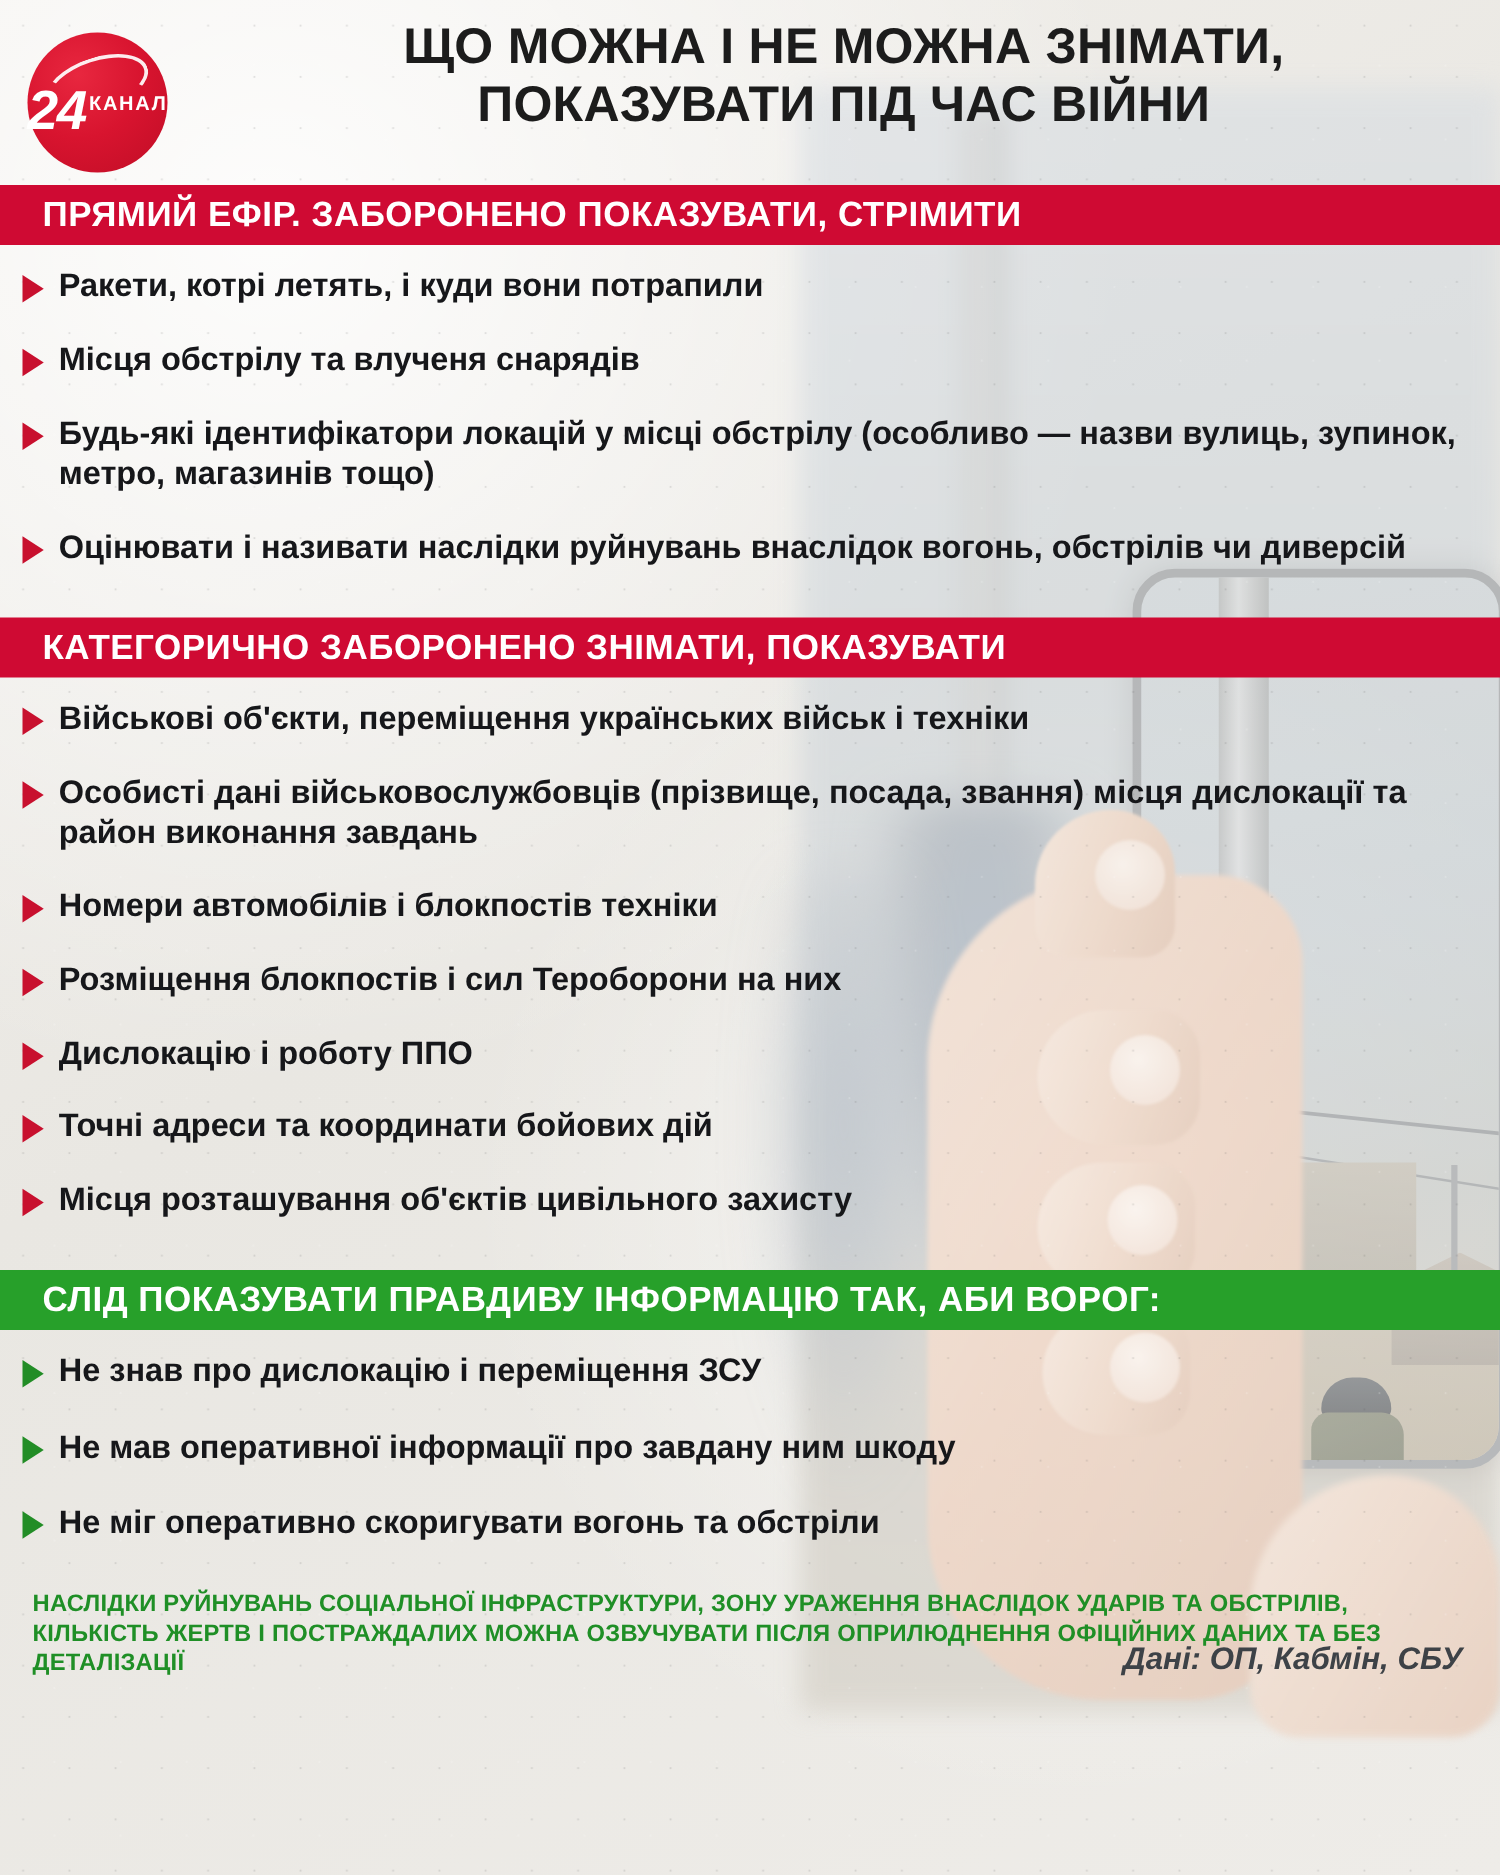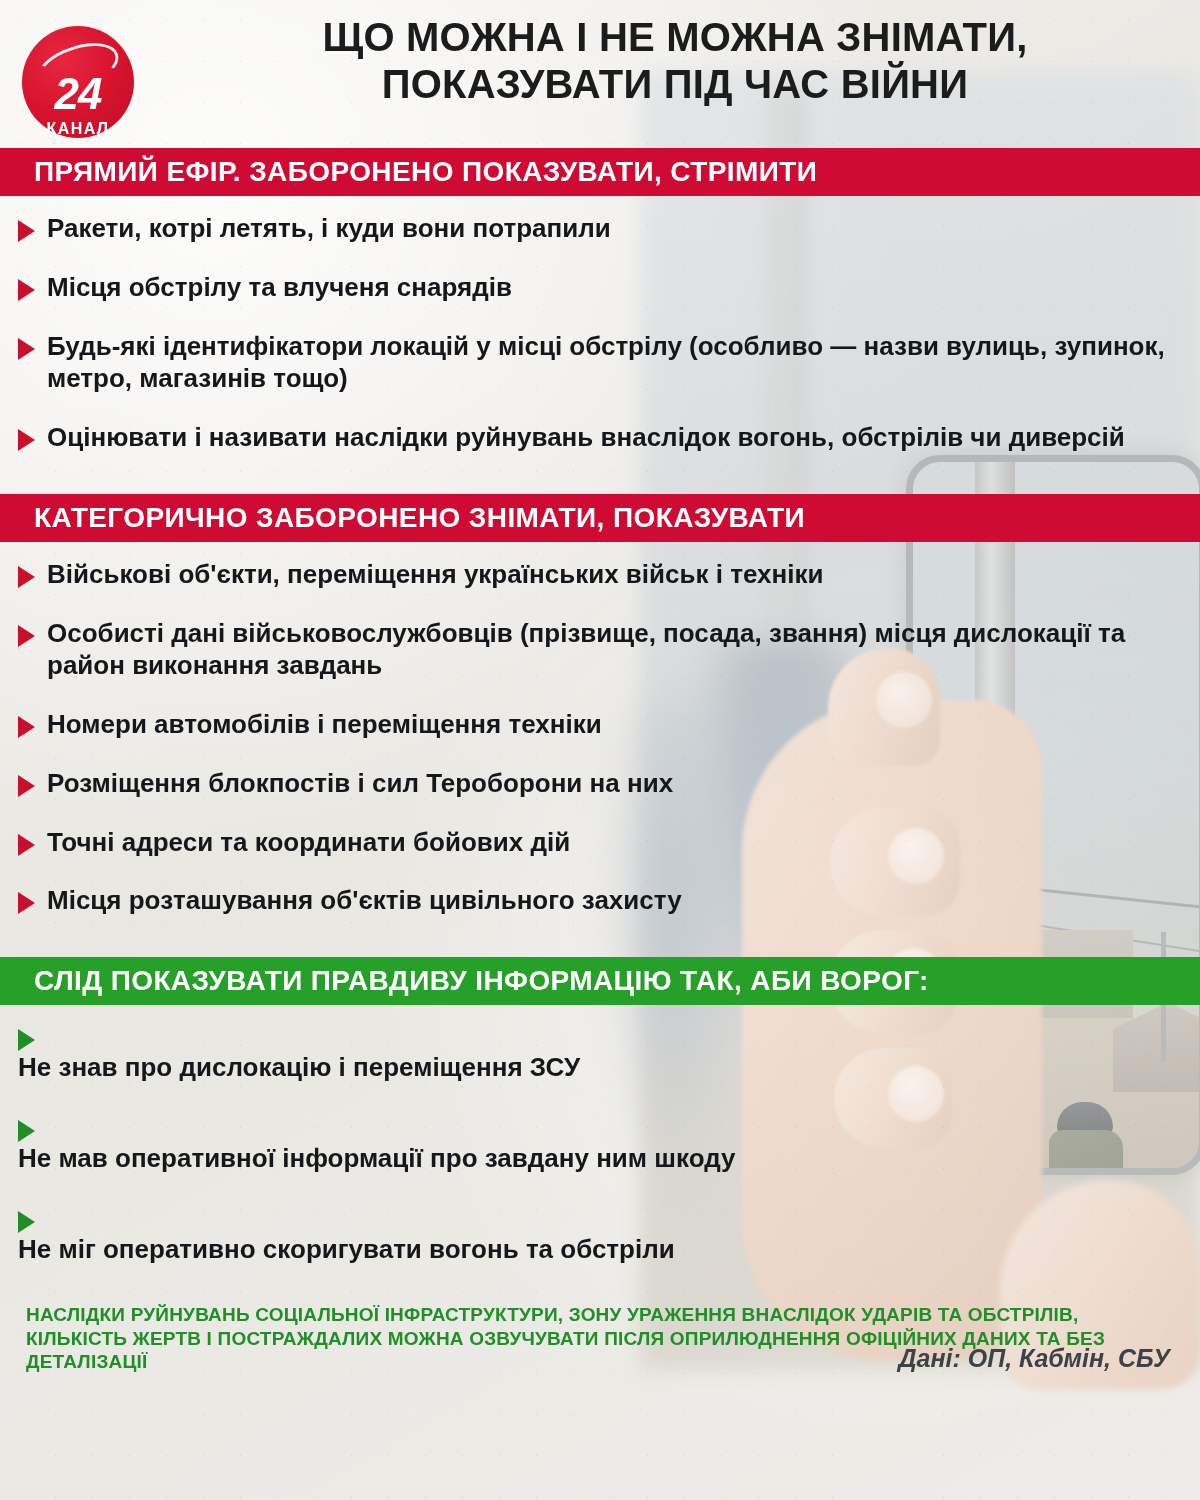--- a/index.html
+++ b/index.html
@@ -167,22 +167,22 @@
 
   
   .header {
     position:relative;
     height:148px;
   }
   .logo {
     position:absolute; left:22px; top:26px;
     width:112px; height:112px; border-radius:50%;
     background:radial-gradient(circle at 36% 30%, #e8273f 0%, #d8142f 48%, #c00d26 100%);
-    display:flex; flex-direction:column;
-    align-items:center; justify-content:flex-end;
+    display:flex; flex-direction:row;
+    align-items:center; justify-content:space-between;
   }
   .logo .swoosh {
     position:absolute; left:14px; top:20px; width:84px; height:42px;
     border:3px solid rgba(255,255,255,.92);
     border-radius:50%;
     border-bottom-color:transparent;
     border-left-color:transparent;
     transform:rotate(-18deg);
   }
   .logo .num {
@@ -241,21 +241,21 @@
     font-size:26px; font-weight:bold;
     line-height:1.26;
     color:#16171a;
   }
 
   .sec1 .list { padding-top:16px; padding-bottom:14px; }
   .sec1 .item { margin-bottom:26px; }
   .sec2 .list { padding-top:16px; padding-bottom:14px; }
   .sec2 .item { margin-bottom:26px; }
   .sec3 .list { padding-top:16px; padding-bottom:6px; }
-  .sec3 .item { margin-bottom:28px;flex-direction:column; }
+  .sec3 .item { margin-bottom:28px; }
 
   
   .footnote {
     padding:4px 40px 0 26px;
     color:#1f8f26;
     font-size:19px; font-weight:bold;
     line-height:1.24;
     letter-spacing:.2px;
   }
   .source {
@@ -353,25 +353,29 @@
         <div class="item">
           <span class="tri red"></span>
           <span class="txt">Військові об'єкти, переміщення українських військ і техніки</span>
         </div>
         <div class="item">
           <span class="tri red"></span>
           <span class="txt">Особисті дані військовослужбовців (прізвище, посада, звання) місця дислокації та район виконання завдань</span>
         </div>
         <div class="item">
           <span class="tri red"></span>
-          <span class="txt">Номери автомобілів і переміщення техніки</span>
+          <span class="txt">Номери автомобілів і блокпостів техніки</span>
         </div>
         <div class="item">
           <span class="tri red"></span>
           <span class="txt">Розміщення блокпостів і сил Тероборони на них</span>
+        </div>
+        <div class="item">
+          <span class="tri red"></span>
+          <span class="txt">Дислокацію і роботу ППО</span>
         </div>
         <div class="item">
           <span class="tri red"></span>
           <span class="txt">Точні адреси та координати бойових дій</span>
         </div>
         <div class="item">
           <span class="tri red"></span>
           <span class="txt">Місця розташування об'єктів цивільного захисту</span>
         </div>
       </div>

